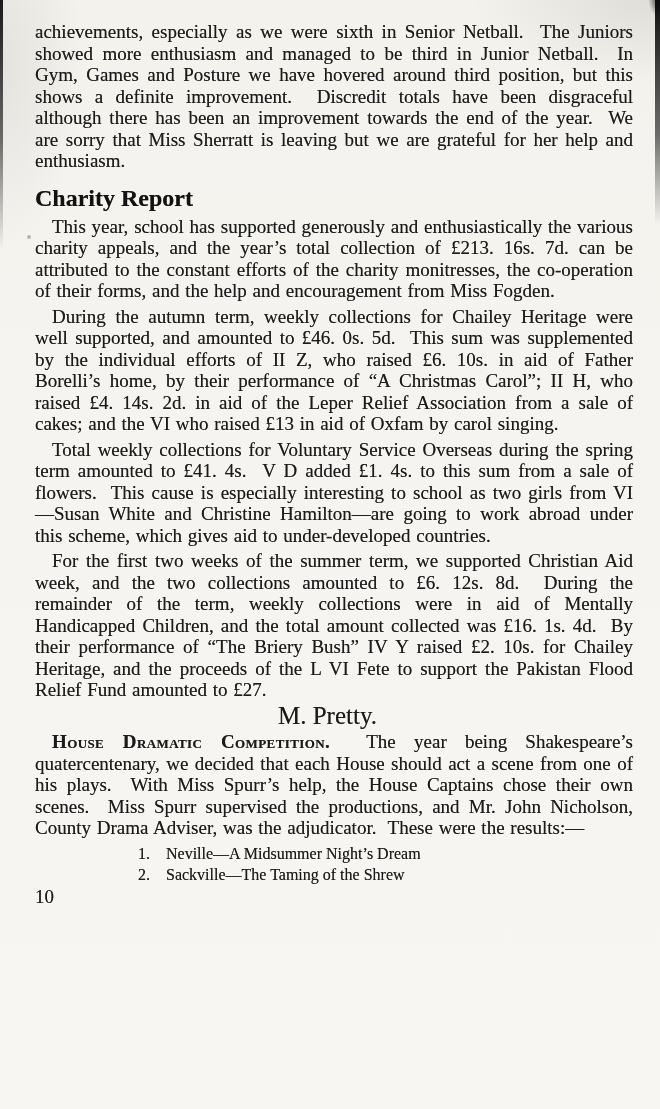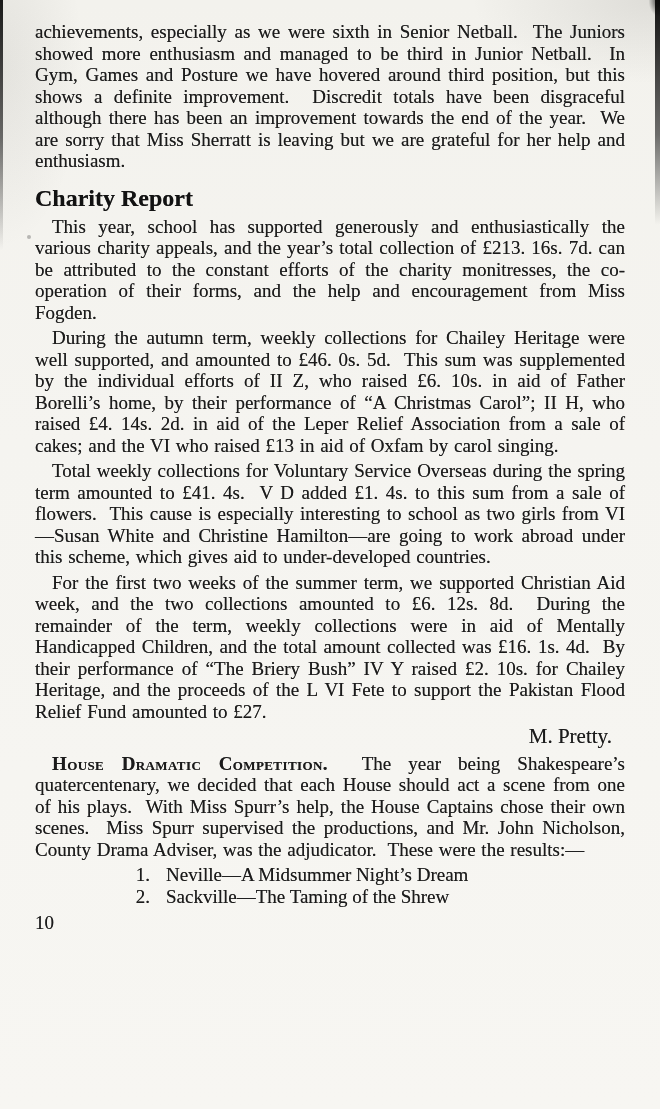--- a/index.html
+++ b/index.html
@@ -32,21 +32,21 @@
     position: absolute; right: 0; top: 0; width: 11px; height: 16px;
     background: radial-gradient(ellipse at 100% 0%, rgba(10,10,10,0.85), rgba(10,10,10,0) 75%);
   }
   .speck {
     position: absolute; left: 27px; top: 235px; width: 4px; height: 4px;
     border-radius: 50%; background: rgba(70,70,70,0.35);
   }
 
   .content {
     position: relative;
-    padding: 21px 35px 0 35px;
+    padding: 21px 27px 0 35px;
   }
 
   .para {
     font-size: 19px;
     line-height: 21.5px;
     text-align: justify;
     white-space: pre-wrap;
     word-spacing: 1px;
     margin: 0 0 4px 0;
     text-shadow: 0 0 0.4px rgba(0,0,0,0.55);
@@ -58,45 +58,44 @@
     line-height: 22px;
     font-weight: 700;
     margin: 15px 0 7px 0;
     color: #121212;
     text-shadow: 0 0 0.4px rgba(0,0,0,0.6);
   }
 
   .smallcaps { font-variant: small-caps; letter-spacing: 0.4px; font-weight: bold; }
 
   .signature {
-    font-size: 21px;
+    font-size: 25px;
     line-height: 21.5px;
-    text-align: right;
+    text-align: center;
     padding-right: 13px;
     margin: 0 0 5px 0;
     text-shadow: 0 0 0.4px rgba(0,0,0,0.55);
   }
 
   .results { margin: 0 0 0 95px; }
   .result-row {
-    font-size: 19px;
+    font-size: 16px;
     line-height: 21.5px;
     text-shadow: 0 0 0.4px rgba(0,0,0,0.55);
   }
   .result-num {
     display: inline-block;
     width: 20px;
     text-align: right;
     margin-right: 16px;
   }
 
   .page-number {
     font-size: 19px;
     line-height: 21.5px;
-    margin-top: 5px;
     text-shadow: 0 0 0.4px rgba(0,0,0,0.55);
   }
 </style>
 </head>
 <body>
 
 <div class="page">
 
   <div class="edge-left"></div>
   <div class="edge-right"></div>

